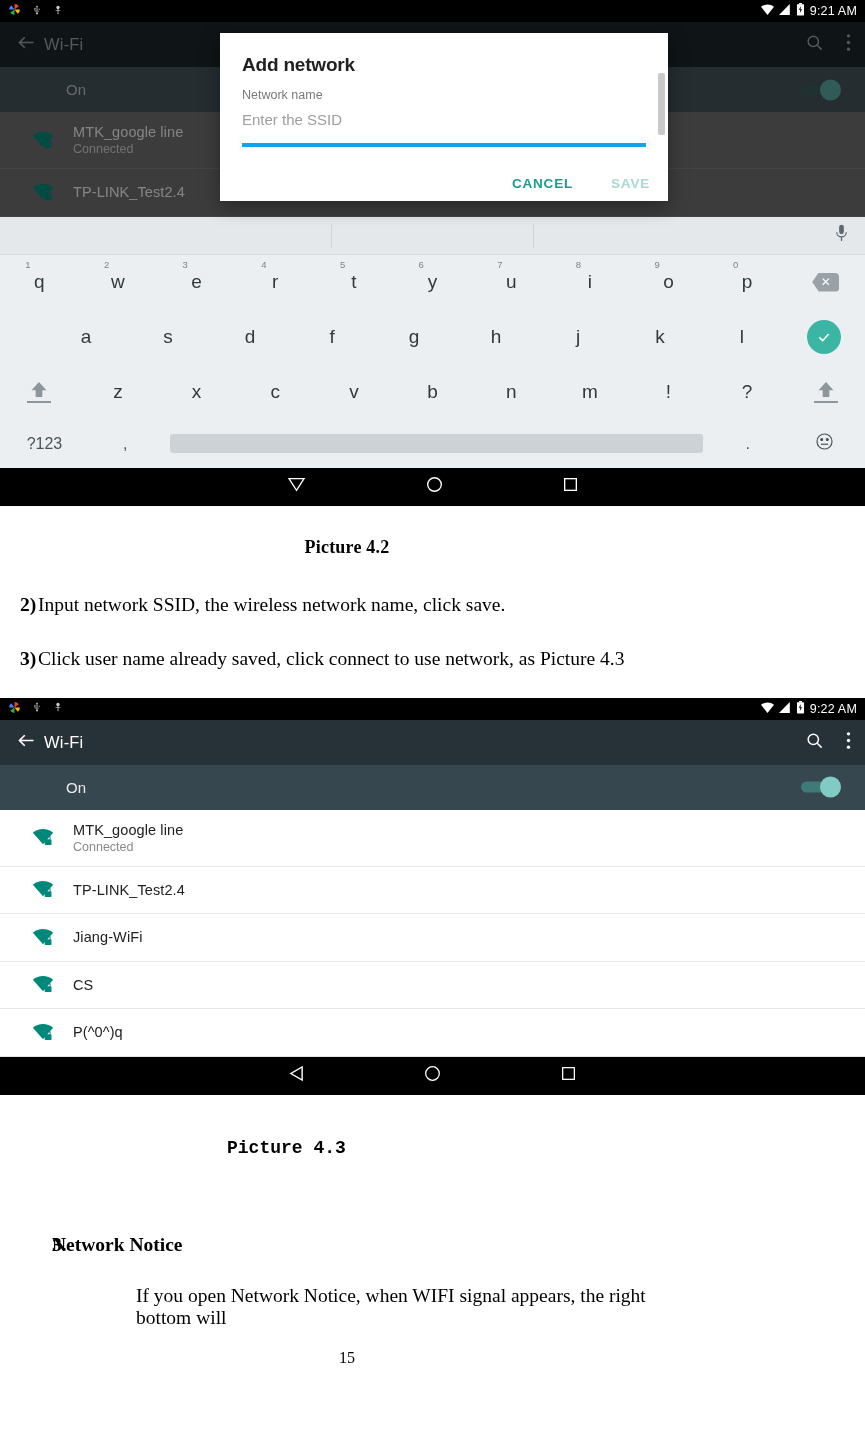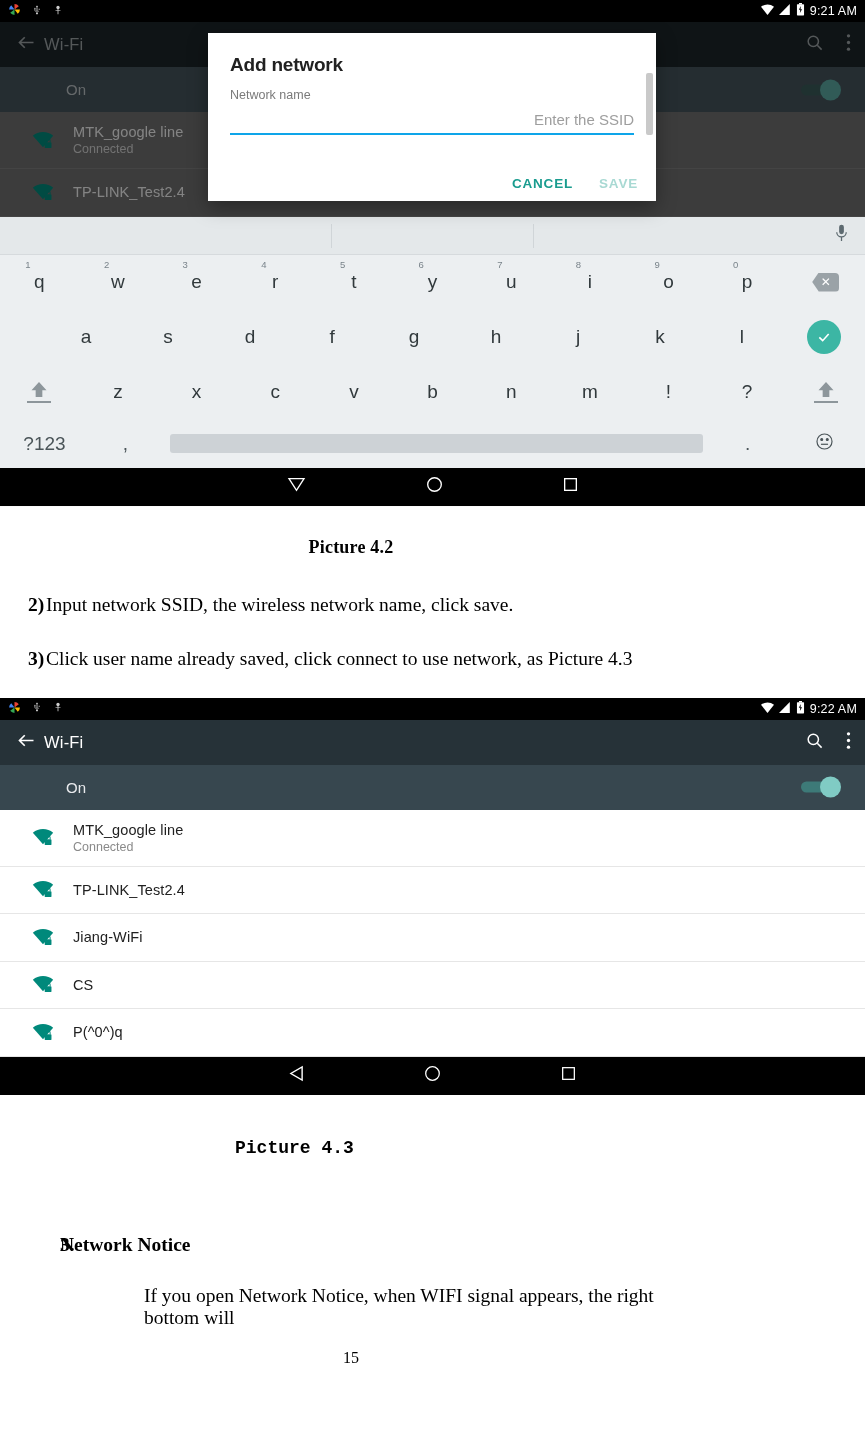--- a/index.html
+++ b/index.html
@@ -83,40 +83,39 @@
   .shot1 .appbar .title { color: #9aa0a3; }
   .shot1 .onrow { background: #44525a; }
   .shot1 .onrow .label { color: #b9bfc2; }
   .shot1 .switch .track { background: #3a5a58; }
   .shot1 .switch .thumb { background: #59a69f; }
   .shot1 .netrow { background: #6e6e6e; border-bottom: 1px solid #7c7c7c; }
   .shot1 .netrow .ssid { color: #efefef; }
   .shot1 .netrow .sub { color: #cfcfcf; }
 
   .dialog {
-    position: absolute; left: 208px; top: 33px; width: 448px; height: 168px;
+    position: absolute; left: 220px; top: 33px; width: 448px; height: 168px;
     background: #ffffff; z-index: 20;
     box-shadow: 0 6px 18px rgba(0,0,0,.35);
   }
   .dialog .dtitle {
     font-size: 19px; font-weight: 700; color: #212121;
     padding: 21px 22px 0 22px; letter-spacing: -.2px;
   }
   .dialog .dlabel {
     font-size: 12.5px; color: #7a7a7a; padding: 12px 22px 0 22px;
   }
   .dialog .dfield {
-    margin: 9px 22px 0 22px; border-bottom: 2px solid #0ea5e9;
-    padding-bottom: 4px;
-    text-align: right;
+    margin: 9px 22px 0 22px; border-bottom: 4px solid #0ea5e9;
+    padding-bottom: 14px;
   }
   .dialog .dfield .ph { font-size: 15px; color: #9e9e9e; }
   .dialog .dactions {
     position: absolute; right: 18px; bottom: 10px;
-    display: flex; align-items: center; gap: 26px;
+    display: flex; align-items: center; gap: 38px;
   }
   .dialog .btn { font-size: 13.5px; font-weight: 700; letter-spacing: .8px; }
   .dialog .btn.cancel { color: #1a9c8f; }
   .dialog .btn.save { color: #a8d9d3; }
   .dialog .dscroll {
     position: absolute; right: 3px; top: 40px; width: 7px; height: 62px;
     background: #c9c9c9; border-radius: 2px;
   }
 
   
@@ -131,41 +130,41 @@
   .kb-row { display: flex; align-items: center; height: 55px; position: relative; }
   .key {
     flex: 1; height: 55px; display: flex; align-items: center;
     justify-content: center; position: relative;
     font-size: 19px; color: #31393c; font-weight: 300;
   }
   .key .hint {
     position: absolute; top: 4px; left: 50%; margin-left: -14px;
     font-size: 9.5px; color: #79838a;
   }
-  .key.small { font-size: 19px; color: #4a5458; text-align: right; }
+  .key.small { font-size: 16px; color: #4a5458; text-align: right; }
   .key.enter { }
   .enter-circle {
     width: 34px; height: 34px; border-radius: 50%; background: #3cb6a4;
     display: flex; align-items: center; justify-content: center;
   }
   .bksp {
     width: 27px; height: 19px; background: #9aa2a7; border-radius: 2px 4px 4px 2px;
     display: flex; align-items: center; justify-content: center;
     clip-path: polygon(24% 0, 100% 0, 100% 100%, 24% 100%, 0 50%);
     color: #ffffff; font-size: 12px;
   }
   .spacebar {
     height: 19px; background: #cdd2d6; border-radius: 3px; flex: 6.6;
     margin: 0 8px;
   }
   .shiftkey { display: flex; flex-direction: column; align-items: center; gap: 3px; }
   .shift-underline { width: 24px; height: 2px; background: #8d969b; }
 
   
-  .doc { font-family: "Liberation Serif", serif; color: #000000; padding-left: 8px; }
+  .doc { font-family: "Liberation Serif", serif; color: #000000; }
   .cap {
     text-align: center; font-weight: 700; font-size: 18px;
     letter-spacing: .2px;
   }
   .doc-li {
     display: flex; font-size: 19.5px; line-height: 1.3;
   }
   .doc-li .num { font-weight: 700; width: 38px; padding-left: 20px; }
   .doc-h {
     display: flex; font-size: 19.5px; font-weight: 700;

